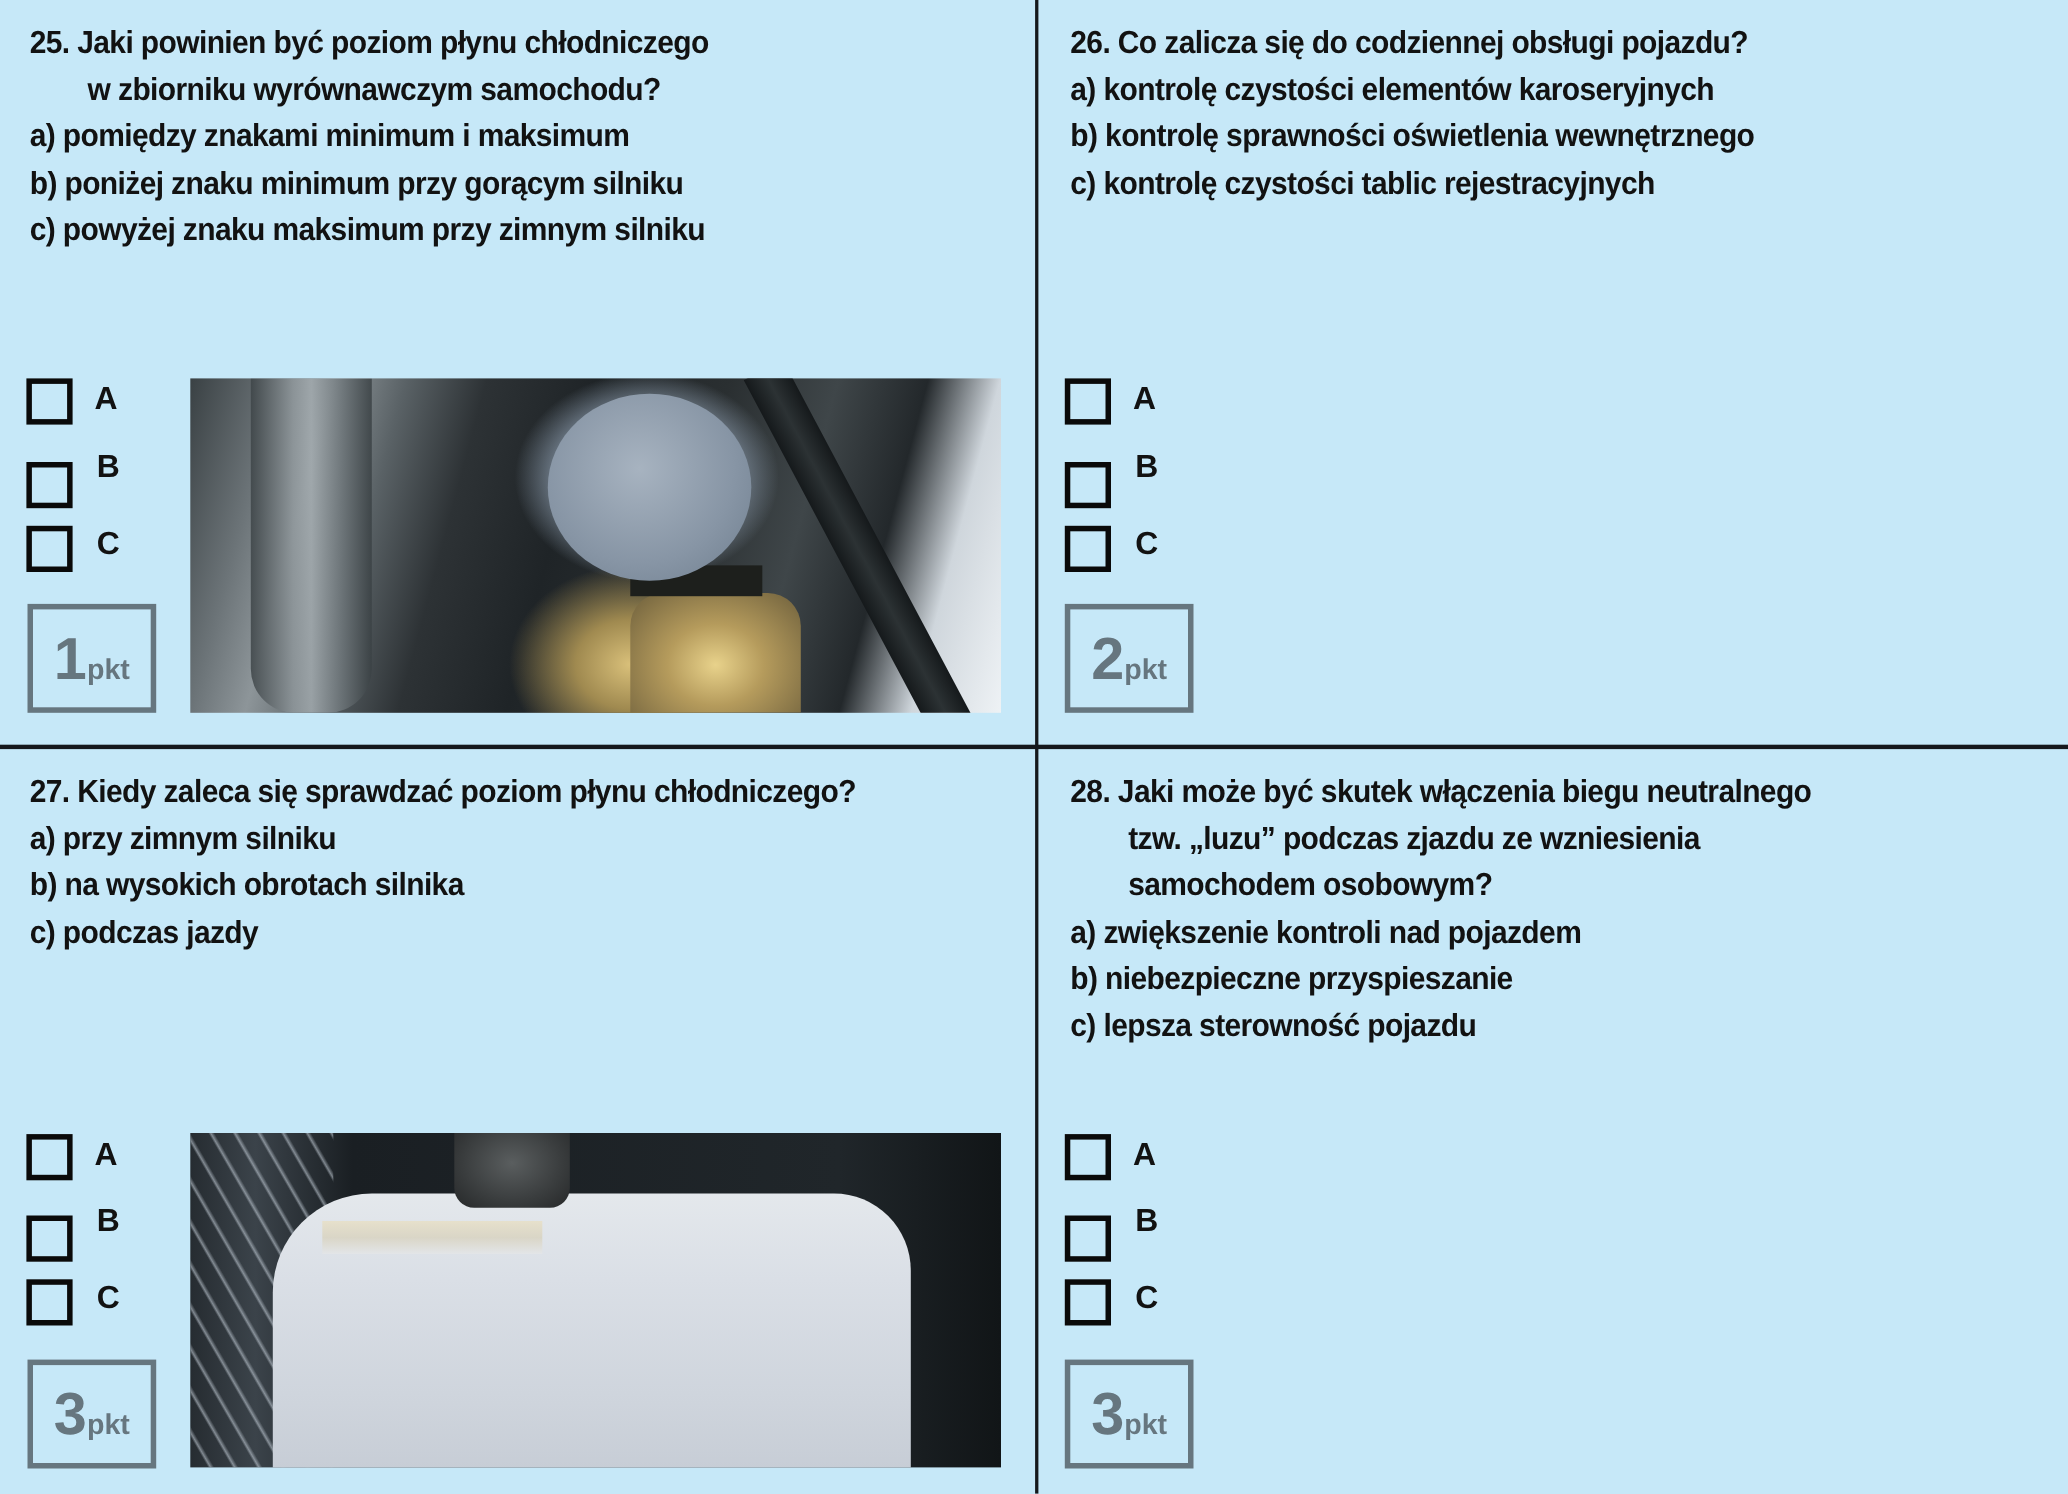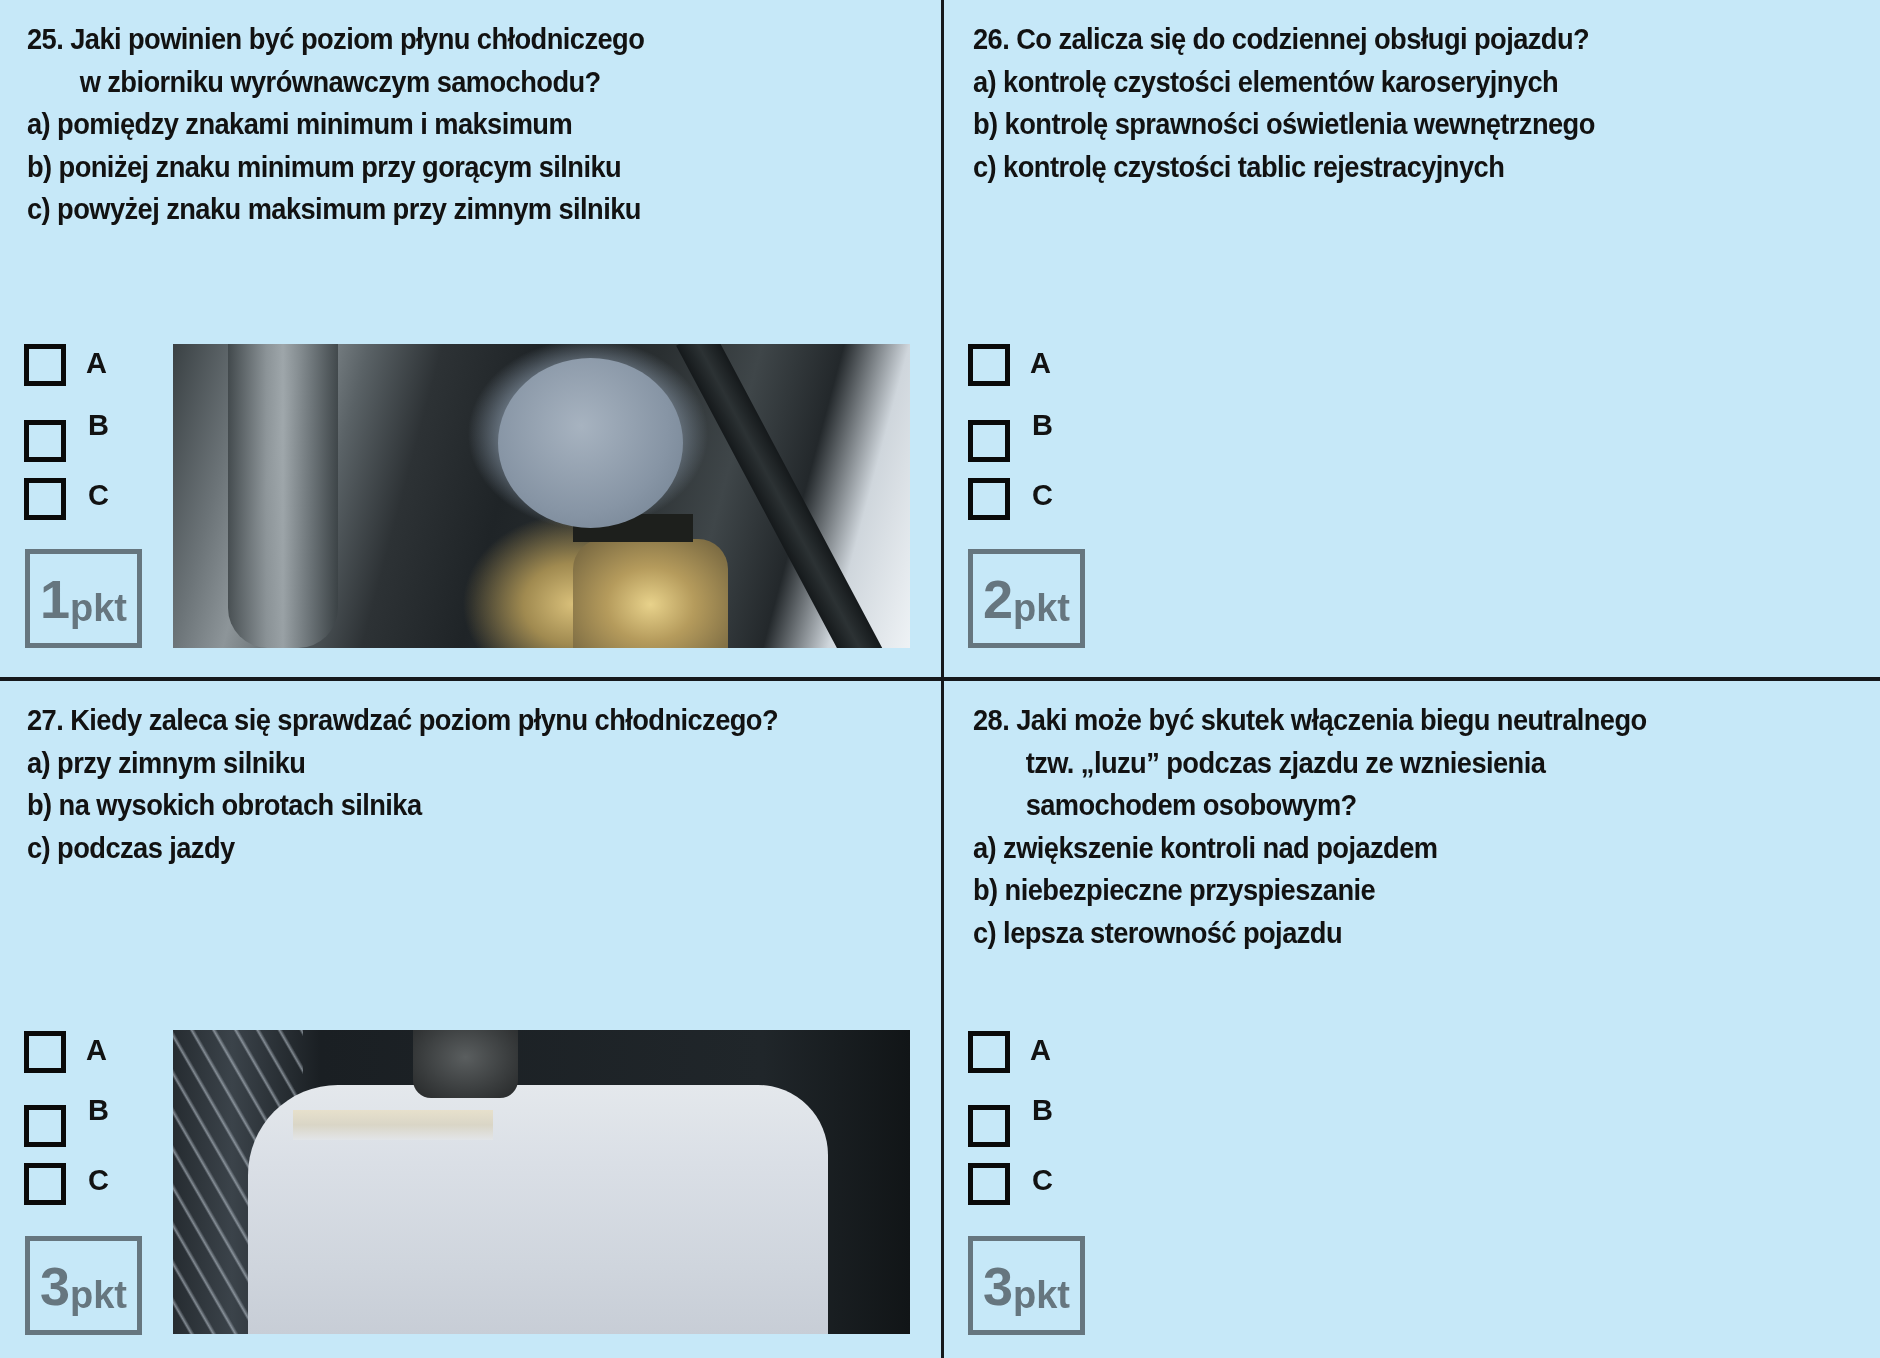--- a/index.html
+++ b/index.html
@@ -113,21 +113,21 @@
     }
     .cell.q26 .points { left: 24px; }
     .cell.q27 .points { top: 555px; }
     .cell.q28 .points { left: 24px; top: 555px; }
     .points .num {
       font-size: 54px;
       line-height: 1;
       letter-spacing: -2px;
     }
     .points .unit {
-      font-size: 38px;
+      font-size: 26px;
       line-height: 1;
       margin-top: 18px;
       margin-left: 2px;
     }
 
     .photo {
       position: absolute;
       left: 173px;
       top: 344px;
       width: 737px;

